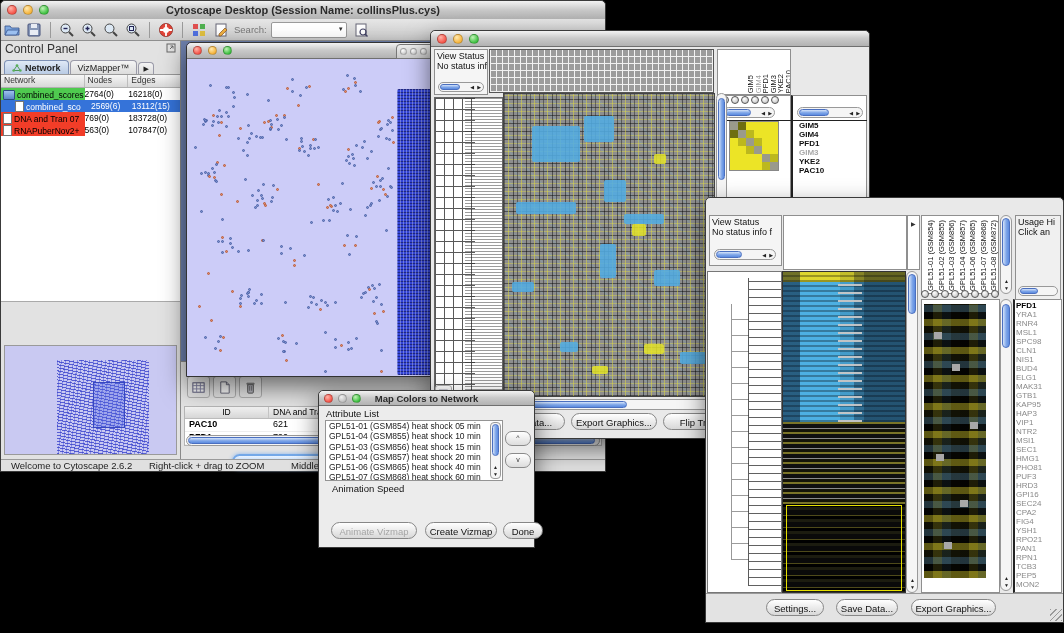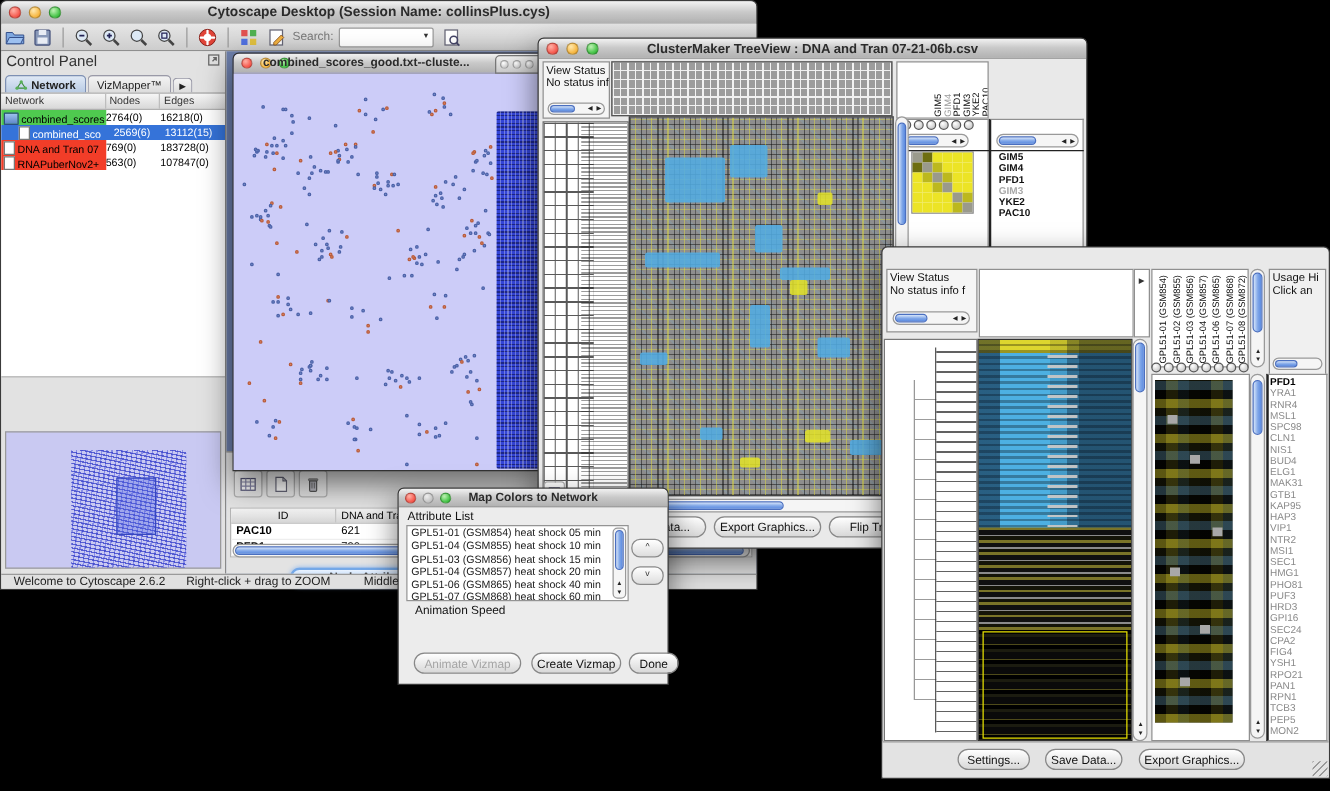--- a/index.html
+++ b/index.html
@@ -411,21 +411,20 @@
       <span style="left:148px">Right-click + drag  to  ZOOM</span>
       <span style="left:290px">Middle-</span>
     </div>
   </div>
 
   <div class="win" id="netwin" style="z-index:20">
     <div class="titlebar">
       <span class="tl red"></span>
       <span class="tl yel"></span>
       <span class="tl grn"></span>
-      <span class="title">combined_scores_good.txt--cluste...</span>
     </div>
     <div id="netbody">
       <div id="netcanvas" style="position:absolute;left:0;top:0;right:0;bottom:0">
           <span class="nd" style="left: 58.6px; top: 33.579px;"></span>
           <span class="nd" style="left: 37.794px; top: 27.0238px;"></span>
           <span class="nd" style="left: 45.582px; top: 37.1748px;"></span>
           <span class="nd" style="left: 44.8025px; top: 32.0225px;"></span>
           <span class="nd" style="left: 40.4676px; top: 27.474px;"></span>
           <span class="nd" style="left: 104.286px; top: 30.7333px;"></span>
           <span class="nd or" style="left: 110.208px; top: 45.4095px;"></span>
@@ -691,21 +690,20 @@
     <span class="tl"></span>
     <span class="tl"></span>
     <span class="tl"></span>
   </div>
 
   <div class="win" id="tv1">
     <div class="titlebar">
       <span class="tl red"></span>
       <span class="tl yel"></span>
       <span class="tl grn"></span>
-      <span class="title">ClusterMaker TreeView : DNA and Tran 07-21-06b.csv</span>
     </div>
     <div class="panelbox" style="left:3px;top:18px;width:54px;height:46px">
       <div class="t1">View Status</div>
       <div class="t2">No status info f</div>
       <div class="sb" style="left:3px;top:32px;width:46px;height:10px">
         <div class="th" style="left:1px;top:1px;bottom:1px;width:18px"></div>
         <span class="ar" style="right:9px;top:2px">◀</span>
           <span class="ar" style="right:2px;top:2px">▶</span>
       </div>
     </div>

